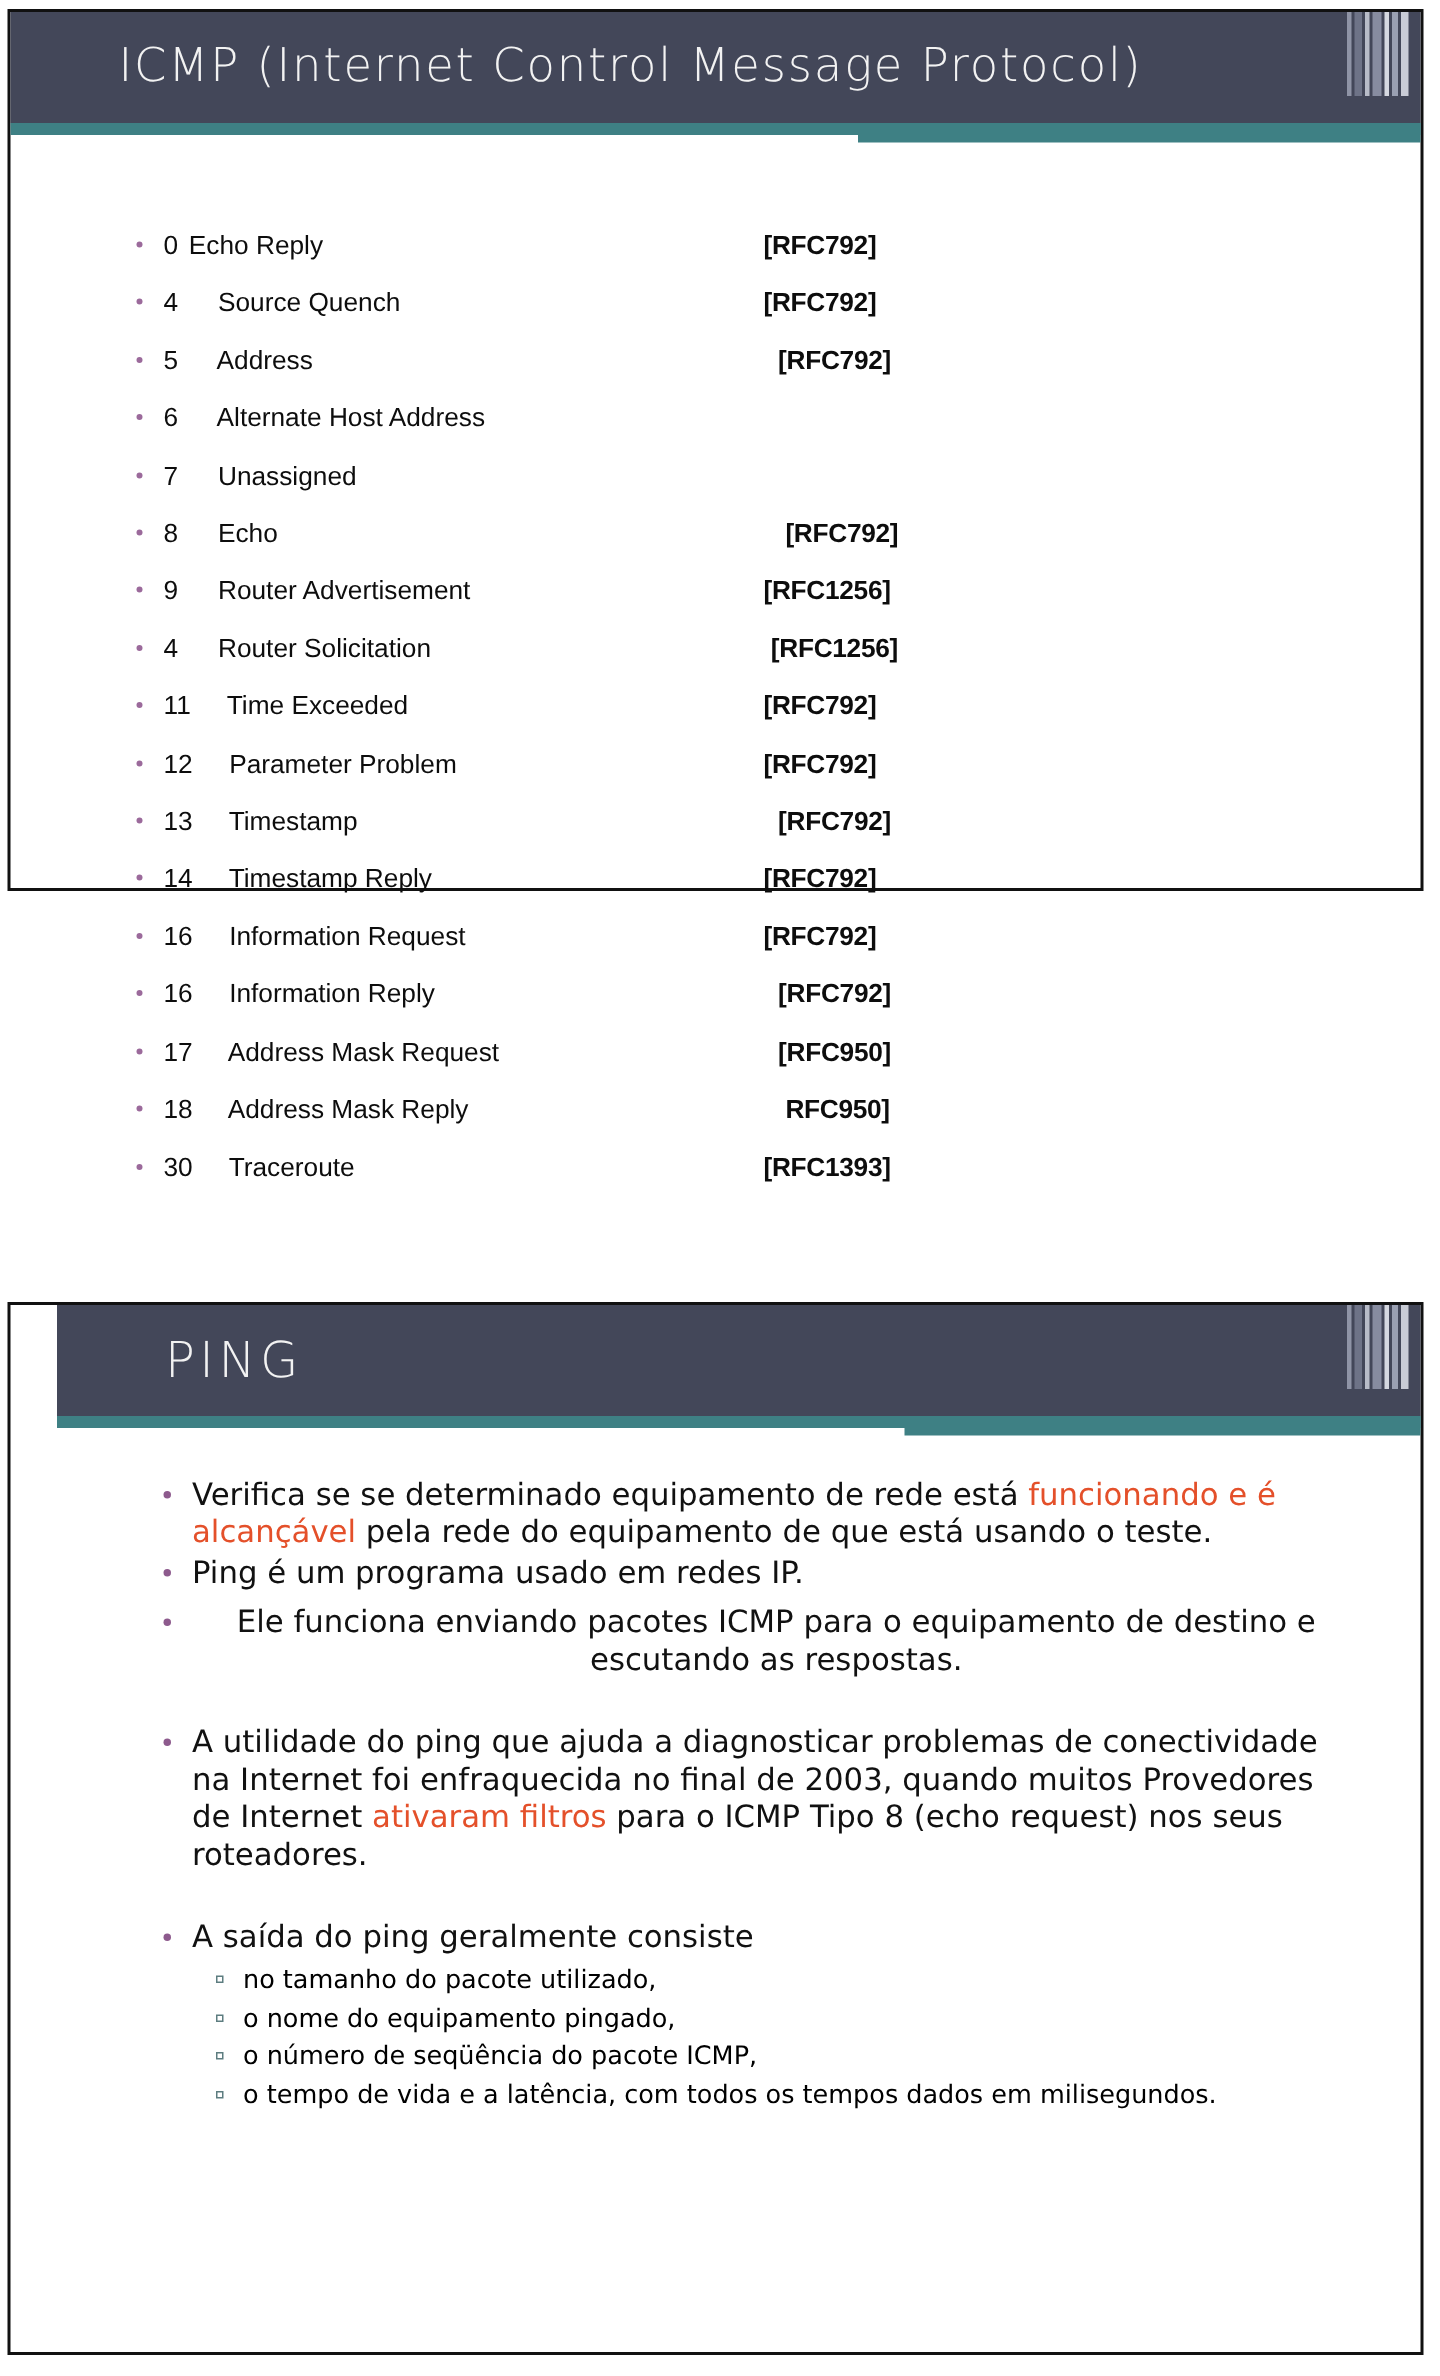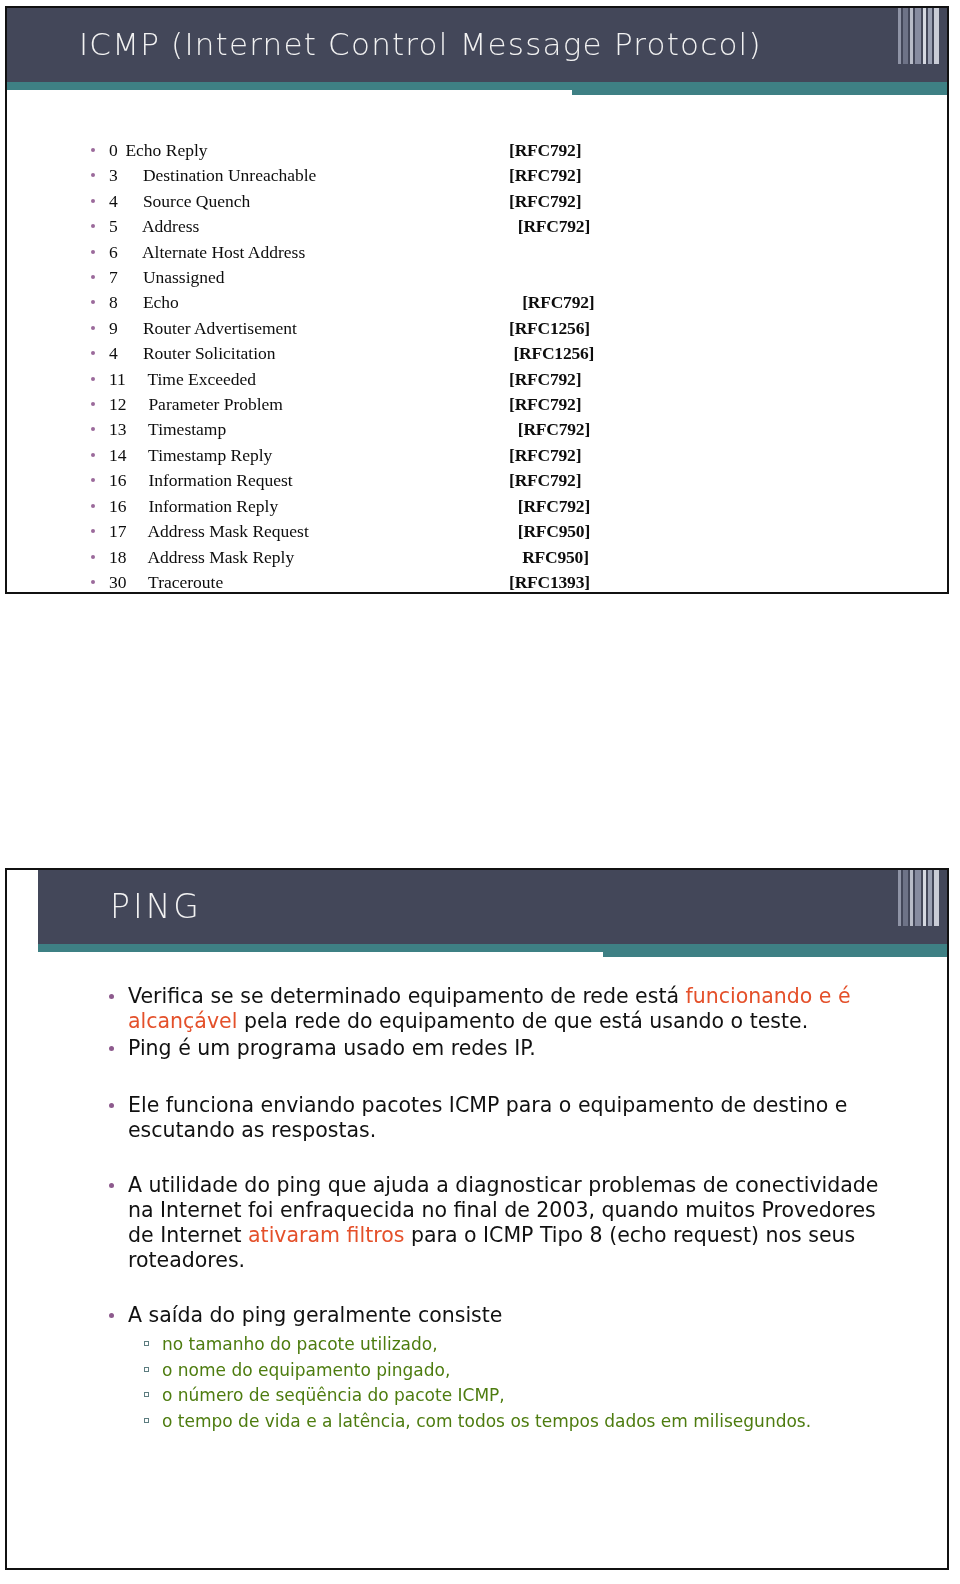--- a/index.html
+++ b/index.html
@@ -97,21 +97,22 @@
     list-style: none;
     margin: 0;
     padding: 0 0 0 72px;
   }
   ul.icmp-list li {
     position: relative;
     font-size: 17.5px;
     line-height: 25.4px;
     color: #0d0d0d;
     white-space: pre;
-    font-family: Liberation Serif, serif;
+    font-family: Liberation Sans, sans-serif;
+    margin-top: 13px;
   }
   ul.icmp-list li::before {
     content: "";
     position: absolute;
     left: -18px;
     top: 10px;
     width: 4px;
     height: 4px;
     border-radius: 50%;
     background: #9b6a9b;
@@ -150,33 +151,33 @@
   ul.ping-list > li::before {
     content: "";
     position: absolute;
     left: -19px;
     top: 10px;
     width: 5px;
     height: 5px;
     border-radius: 50%;
     background: #8d5a8d;
   }
-  li.gap-top { margin-top: 32px; }
+  li.gap-top { margin-top: 8px; text-align: center; }
   li.gap-top-lg { margin-top: 30px; }
 
   .hl { color: #e4502a; }
 
   ul.sub-list {
     list-style: none;
     margin: 4px 0 0 0;
     padding: 0 0 0 34px;
   }
   ul.sub-list li {
     position: relative;
-    color: #4d7c0f;
+    color: #000000;
     font-size: 17px;
     line-height: 25.5px;
     font-family: "DejaVu Sans", sans-serif;
   }
   ul.sub-list li::before {
     content: "";
     position: absolute;
     left: -18px;
     top: 9px;
     width: 5px;
@@ -207,21 +208,20 @@
   <div class="rule">
     <div class="rule-thin"></div>
     <div class="rule-thick"></div>
   </div>
 
   <div class="body">
     <ul class="icmp-list">
 
       <li><span class="icmp-row"><span class="icmp-num">0</span> <span class="icmp-name">Echo Reply</span></span><span class="icmp-rfc">[RFC792]</span></li>
 
-      <li><span class="icmp-row"><span class="icmp-num">3</span>     <span class="icmp-name">Destination Unreachable</span></span><span class="icmp-rfc">[RFC792]</span></li>
 
       <li><span class="icmp-row"><span class="icmp-num">4</span>     <span class="icmp-name">Source Quench</span></span><span class="icmp-rfc">[RFC792]</span></li>
 
       <li><span class="icmp-row"><span class="icmp-num">5</span>     <span class="icmp-name">Address</span></span>  <span class="icmp-rfc">[RFC792]</span></li>
 
       <li><span class="icmp-row"><span class="icmp-num">6</span>     <span class="icmp-name">Alternate Host Address</span></span><span class="icmp-rfc"></span></li>
 
       <li><span class="icmp-row"><span class="icmp-num">7</span>     <span class="icmp-name">Unassigned</span></span><span class="icmp-rfc"></span></li>
 
       <li><span class="icmp-row"><span class="icmp-num">8</span>     <span class="icmp-name">Echo</span></span>   <span class="icmp-rfc">[RFC792]</span></li>

